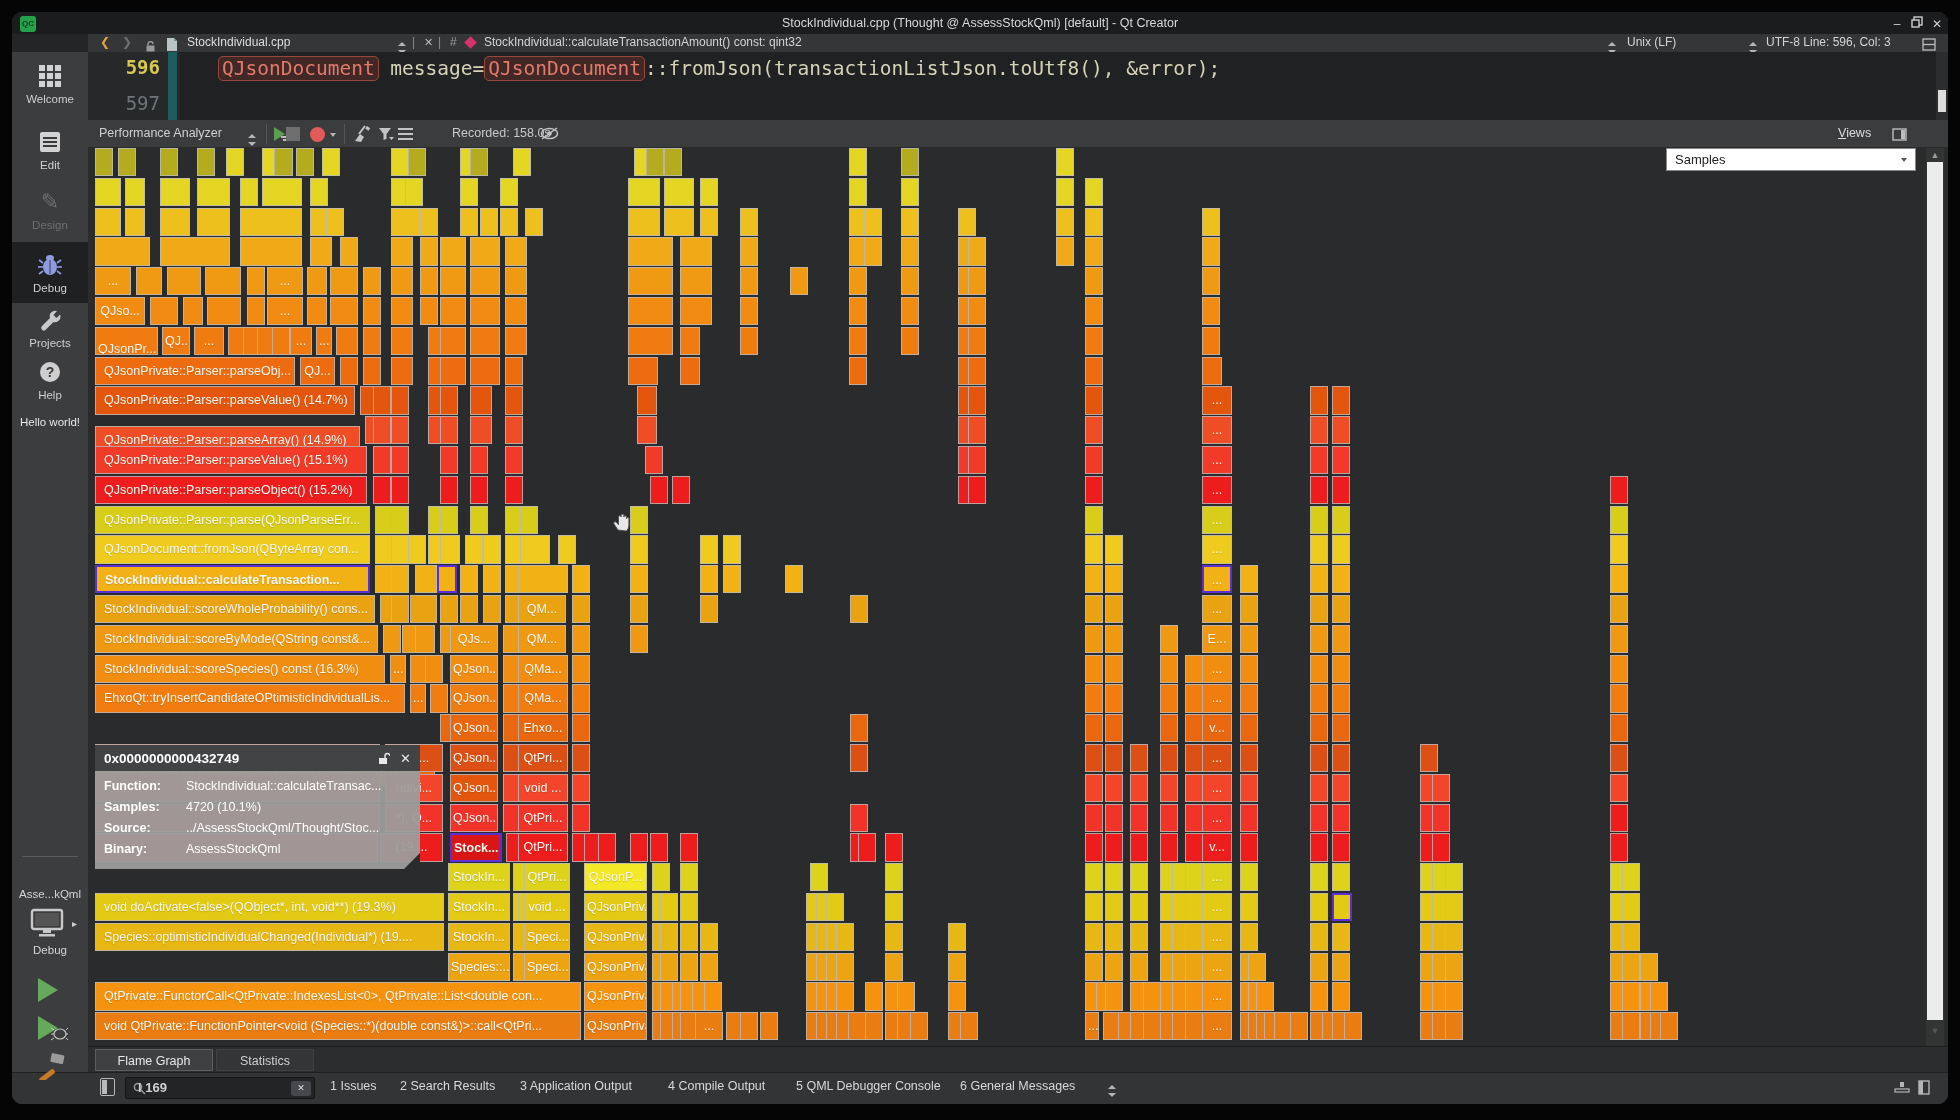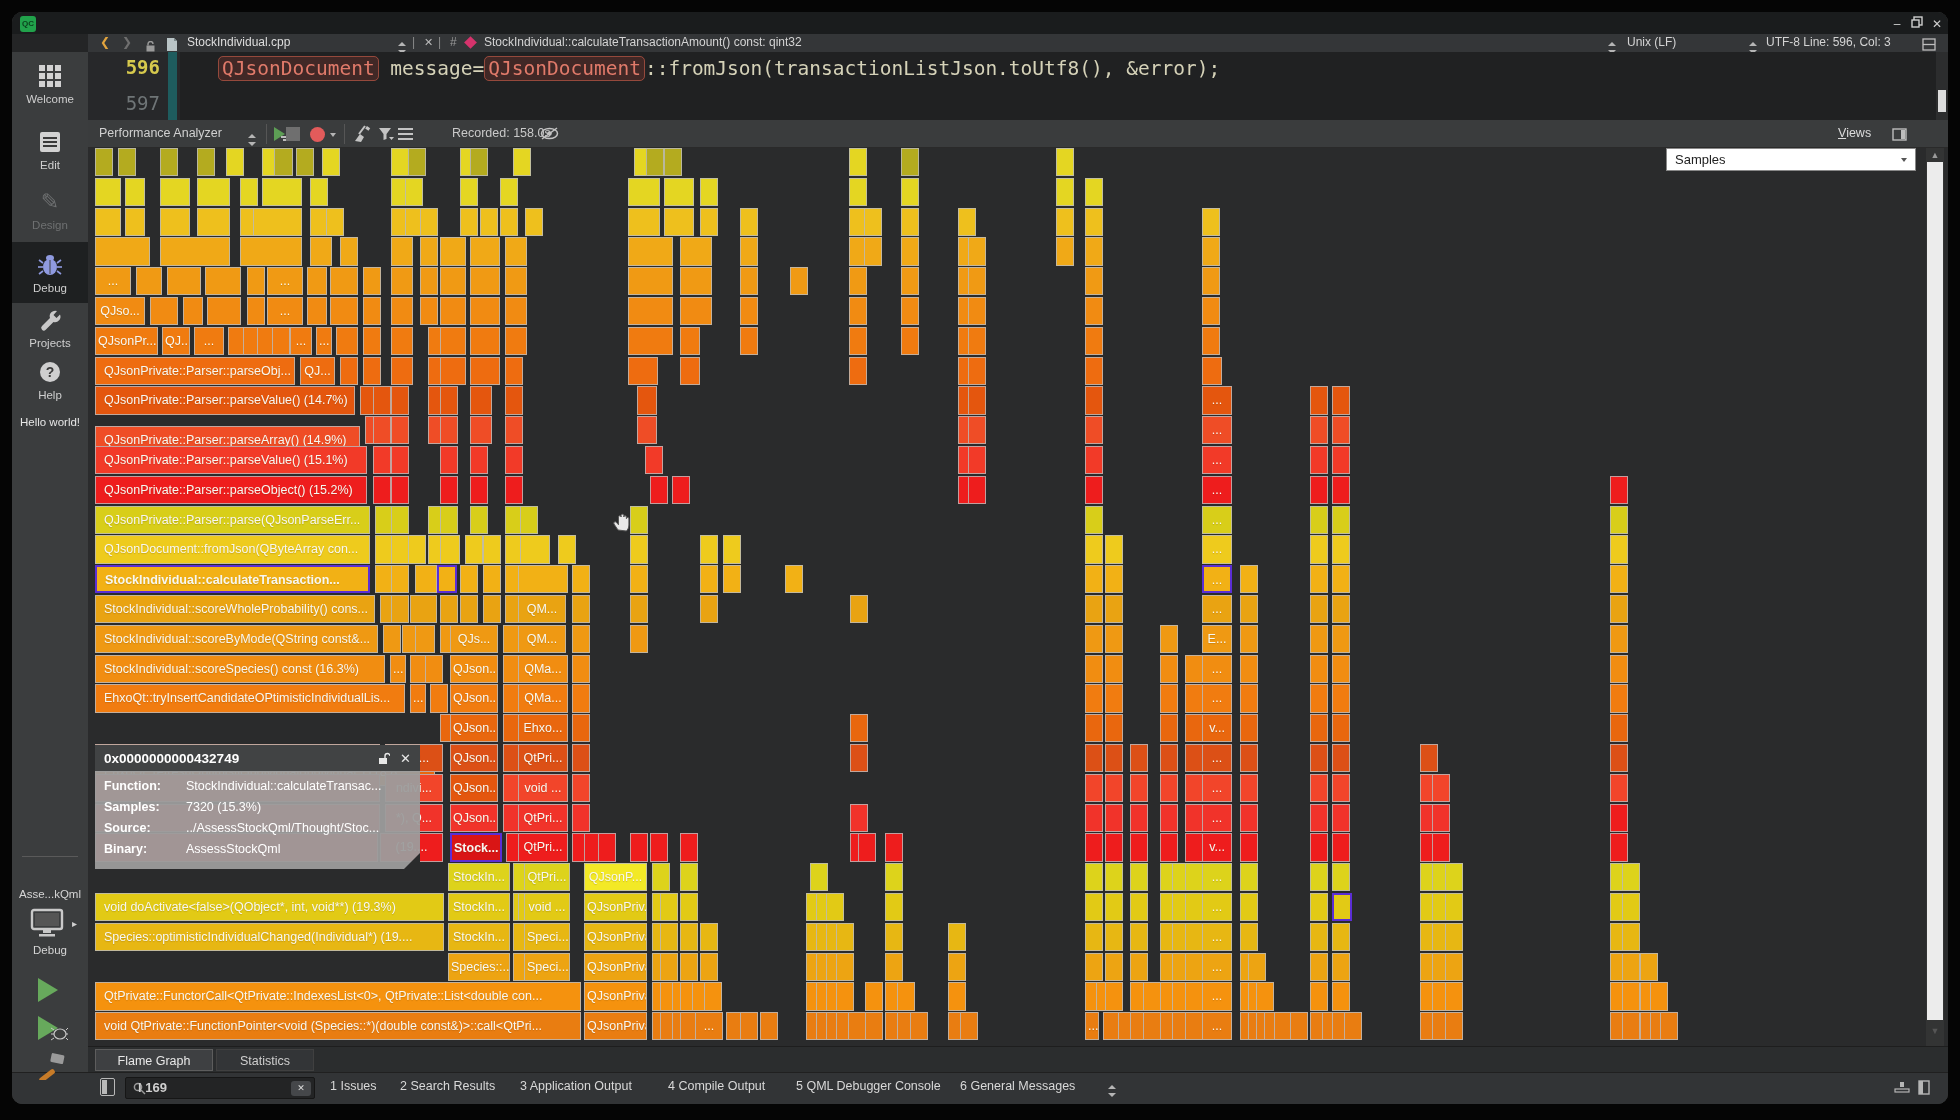--- a/index.html
+++ b/index.html
@@ -90,20 +90,21 @@
   .cursor{left:608px;top:508px;z-index:40;}
 </style>
 </head>
 <body>
 
 <div class="stage">
   <div class="abs window"></div>
 
   <div class="abs titlebar"></div>
   <div class="abs logo">QC</div>
+  <div class="abs title">StockIndividual.cpp (Thought @ AssessStockQml) [default] - Qt Creator</div>
   <div class="abs wbtn" style="left:1888px;">–</div>
   <div class="abs wbtn" style="left:1908px;">
     <svg width="12" height="12" viewBox="0 0 12 12">
         <rect x="3" y="1" width="8" height="8" fill="none" stroke="#cfcfcf" stroke-width="1.4"></rect>
         <rect x="1" y="4" width="7" height="7" fill="#1a1c1d" stroke="#cfcfcf" stroke-width="1.4"></rect>
       </svg>
   </div>
   <div class="abs wbtn" style="left:1928px;">✕</div>
 
   <div class="abs navstrip"></div>
@@ -324,21 +325,21 @@
       <div class="fbar" style="left: 505px; top: 297px; width: 22px; height: 28.3px; background: rgb(241, 139, 18);"></div>
       <div class="fbar" style="left: 628px; top: 297px; width: 45px; height: 28.3px; background: rgb(241, 139, 18);"></div>
       <div class="fbar" style="left: 680px; top: 297px; width: 32px; height: 28.3px; background: rgb(241, 139, 18);"></div>
       <div class="fbar" style="left: 740px; top: 297px; width: 18px; height: 28.3px; background: rgb(241, 139, 18);"></div>
       <div class="fbar" style="left: 849px; top: 297px; width: 13px; height: 28.3px; background: rgb(241, 139, 18);"></div>
       <div class="fbar" style="left: 901px; top: 297px; width: 7px; height: 28.3px; background: rgb(241, 139, 18);"></div>
       <div class="fbar" style="left: 958px; top: 297px; width: 8px; height: 28.3px; background: rgb(241, 139, 18);"></div>
       <div class="fbar" style="left: 968px; top: 297px; width: 7px; height: 28.3px; background: rgb(241, 139, 18);"></div>
       <div class="fbar" style="left: 1085px; top: 297px; width: 6px; height: 28.3px; background: rgb(241, 139, 18);"></div>
       <div class="fbar" style="left: 1202px; top: 297px; width: 7px; height: 28.3px; background: rgb(241, 139, 18);"></div>
-      <div class="fbar" style="left: 95px; top: 326.8px; width: 63px; height: 28.3px; background: rgb(240, 123, 16); text-align: center; padding: 0px 2px;">QJsonPr...</div>
+      <div class="fbar" style="left: 95px; top: 326.8px; width: 63px; height: 28.3px; background: rgb(240, 123, 16); text-align: center; padding: 8px 2px;">QJsonPr...</div>
       <div class="fbar" style="left: 162px; top: 326.8px; width: 28px; height: 28.3px; background: rgb(240, 123, 16); text-align: center; padding: 0px 2px;">QJ...</div>
       <div class="fbar" style="left: 194px; top: 326.8px; width: 30px; height: 28.3px; background: rgb(240, 123, 16); text-align: center; padding: 0px 2px;">...</div>
       <div class="fbar" style="left: 228px; top: 326.8px; width: 12px; height: 28.3px; background: rgb(240, 123, 16);"></div>
       <div class="fbar" style="left: 243px; top: 326.8px; width: 10px; height: 28.3px; background: rgb(240, 123, 16);"></div>
       <div class="fbar" style="left: 257px; top: 326.8px; width: 12px; height: 28.3px; background: rgb(240, 123, 16);"></div>
       <div class="fbar" style="left: 272px; top: 326.8px; width: 14px; height: 28.3px; background: rgb(240, 123, 16);"></div>
       <div class="fbar" style="left: 290px; top: 326.8px; width: 22px; height: 28.3px; background: rgb(240, 123, 16); text-align: center; padding: 0px 2px;">...</div>
       <div class="fbar" style="left: 316px; top: 326.8px; width: 16px; height: 28.3px; background: rgb(240, 123, 16); text-align: center; padding: 0px 2px;">...</div>
       <div class="fbar" style="left: 336px; top: 326.8px; width: 22px; height: 28.3px; background: rgb(240, 123, 16);"></div>
       <div class="fbar" style="left: 363px; top: 326.8px; width: 10px; height: 28.3px; background: rgb(240, 123, 16);"></div>
@@ -869,21 +870,21 @@
       </span>
     </div>
     <div class="tip-body" id="tip-body">
         <div class="tip-fold"></div>
         <div class="tip-row">
           <span class="tip-lab">Function:</span>
           <span class="tip-val">StockIndividual::calculateTransac...</span>
         </div>
         <div class="tip-row">
           <span class="tip-lab">Samples:</span>
-          <span class="tip-val">7320 (15.3%)</span>
+          <span class="tip-val">4720 (10.1%)</span>
         </div>
         <div class="tip-row">
           <span class="tip-lab">Source:</span>
           <span class="tip-val">../AssessStockQml/Thought/Stoc...</span>
         </div>
         <div class="tip-row">
           <span class="tip-lab">Binary:</span>
           <span class="tip-val">AssessStockQml</span>
         </div>
       </div>

